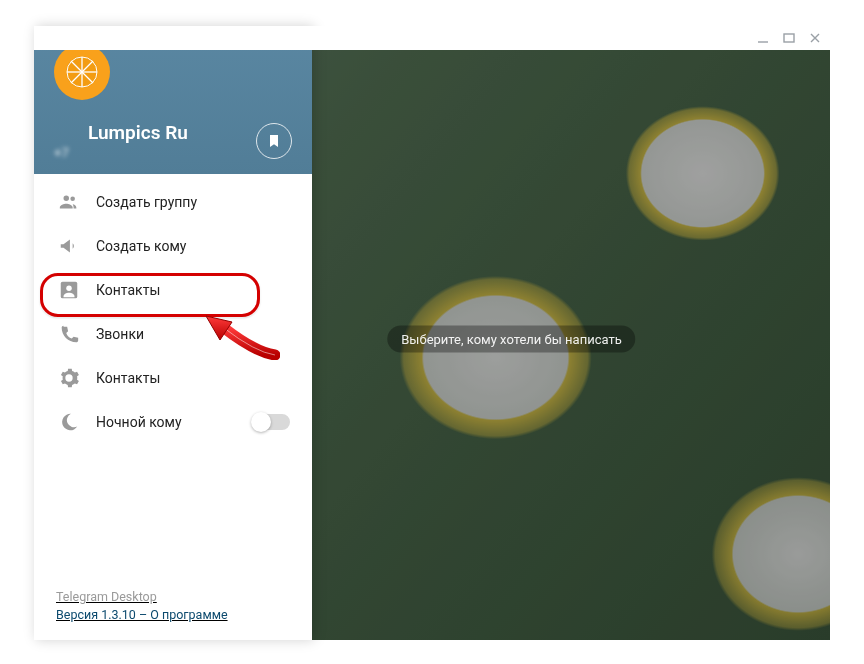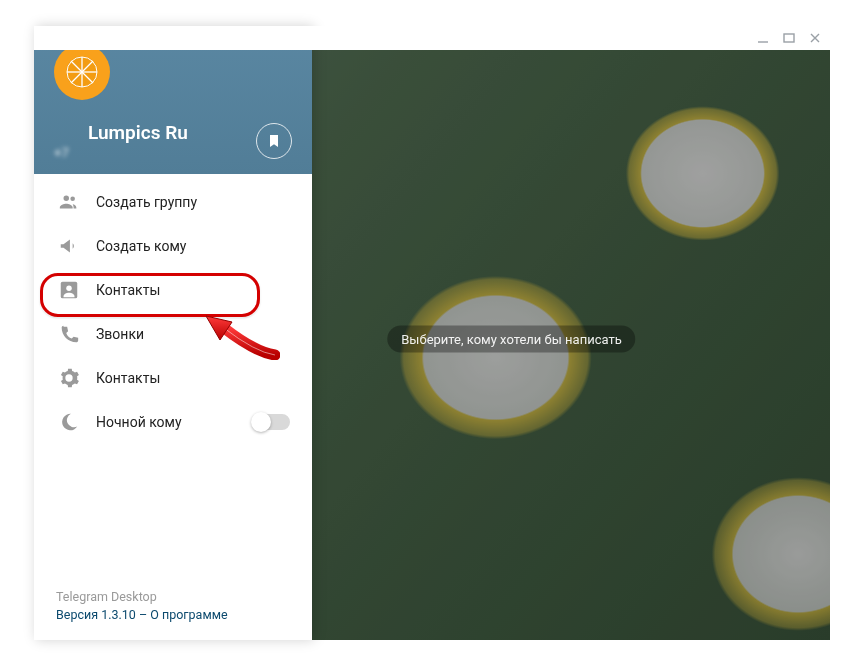--- a/index.html
+++ b/index.html
@@ -32,21 +32,21 @@
   .mi .ico svg{width:22px;height:22px;fill:#9a9a9a;}
   .mi .lbl{flex:1;}
   .mi.dark{color:#222;}
   .tog-wrap{display:flex;align-items:center;padding-right:22px;}
   .toggle{width:38px;height:16px;border-radius:10px;background:#d9d9d9;position:relative;}
   .toggle::after{content:"";position:absolute;width:20px;height:20px;border-radius:50%;background:#fff;top:-2px;left:-1px;box-shadow:0 1px 3px rgba(0,0,0,.3);}
   .highlight-wrap{position:absolute;left:40px;top:273px;width:220px;height:44px;pointer-events:none;z-index:6;}
   .highlight{position:absolute;inset:0;border:3px solid #d40000;border-radius:18px;box-shadow:0 0 0 1px rgba(255,255,255,.5),0 1px 2px rgba(0,0,0,.2);}
   .arrow{position:absolute;left:200px;top:310px;width:80px;height:50px;z-index:6;pointer-events:none;}
   .arrow svg{width:100%;height:100%;}
-  .footer{position:absolute;bottom:0;left:0;right:0;padding:0 4px 18px 22px;font-size:12.5px;}
+  .footer{position:absolute;bottom:0;left:0;right:0;padding:0 4px 18px 22px;font-size:12.5px;text-decoration:underline;}
   .footer .fn{color:#9a9a9a;margin-bottom:3px;}
   .footer .fv{color:#0c4a6e;}
   .center-hint{position:absolute;left:50%;top:50%;transform:translate(-18%,-50%);z-index:3;margin-top:7px;}
   .hint-pill{background:rgba(0,0,0,.32);color:rgba(255,255,255,.92);font-size:13px;padding:6px 14px;border-radius:14px;white-space:nowrap;}
 </style>
 </head>
 <body>
 
 <div class="window">
 

